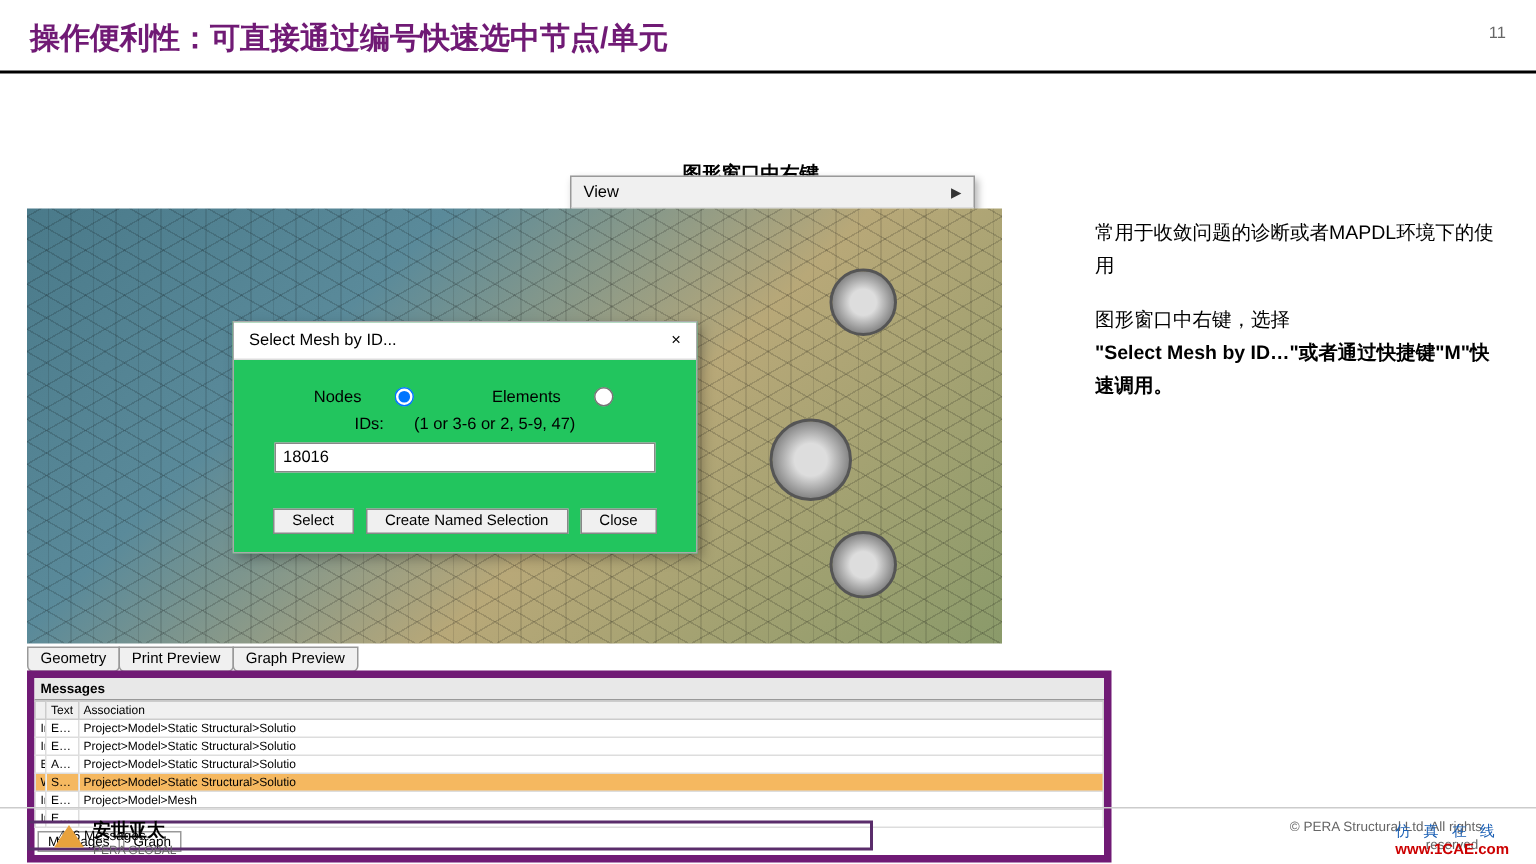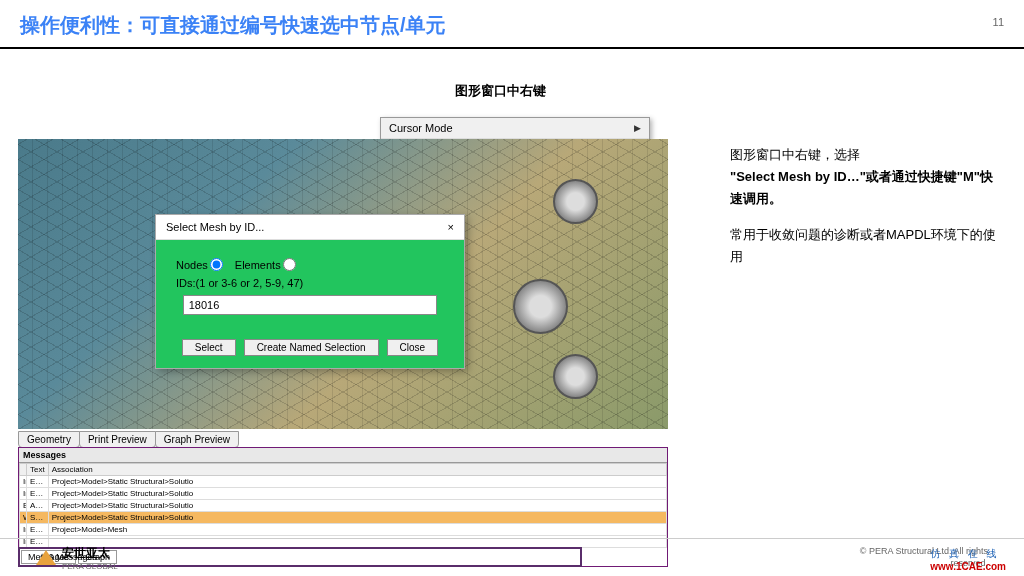--- a/index.html
+++ b/index.html
@@ -1,45 +1,45 @@
 <!DOCTYPE html>
 <html><head>
 <meta charset="utf-8">
 <style>
 *{margin:0;padding:0;box-sizing:border-box;font-family:"Microsoft YaHei",Arial,sans-serif}
 body{width:1024px;height:576px;background:#fff;position:relative;overflow:hidden}
 .header{padding:12px 20px 8px;border-bottom:2px solid #000}
-.title{font-size:20px;font-weight:bold;color:#3b82f6}
+.title{font-size:20px;font-weight:bold;color:#701a75}
 .page-num{position:absolute;top:16px;right:20px;font-size:11px;color:#666}
 .main{position:relative;padding:10px 0 0 18px}
 .mesh-area{position:absolute;left:18px;top:90px;width:650px;height:290px;background:linear-gradient(135deg,#4a7a8a 0%,#5a8a9a 30%,#b8a878 60%,#8a9a6a 100%);overflow:hidden}
 .mesh-lines{position:absolute;inset:0;background-image:repeating-linear-gradient(30deg,transparent,transparent 12px,rgba(0,0,0,0.15) 12px,rgba(0,0,0,0.15) 13px),repeating-linear-gradient(-30deg,transparent,transparent 12px,rgba(0,0,0,0.15) 12px,rgba(0,0,0,0.15) 13px),repeating-linear-gradient(90deg,transparent,transparent 14px,rgba(0,0,0,0.1) 14px,rgba(0,0,0,0.1) 15px)}
 .bolt{position:absolute;width:45px;height:45px;background:radial-gradient(circle,#ddd 30%,#888 70%);border-radius:50%;border:2px solid #555}
 .bolt1{right:70px;top:40px}
 .bolt2{right:100px;top:140px;width:55px;height:55px}
 .bolt3{right:70px;bottom:30px}
-.ctx-label{position:absolute;left:455px;top:33px;font-size:13px;font-weight:bold}
+.ctx-label{position:absolute;left:455px;top:58px;font-size:13px;font-weight:bold}
 .context-menu{position:absolute;left:380px;top:68px;width:270px;background:#f0f0f0;border:1px solid #999;box-shadow:2px 2px 5px rgba(0,0,0,0.3);font-size:11px}
 .ctx-item{padding:4px 8px;border-bottom:1px solid #ddd;display:flex;justify-content:space-between;align-items:center}
 .ctx-item.sel{background:#cce4f7}
 .ctx-arrow{font-size:9px;color:#333}
 .ctx-icon{width:14px;height:14px;display:inline-block;margin-right:4px;vertical-align:middle}
 .dialog{position:absolute;left:155px;top:165px;width:310px;background:#22c55e;border:1px solid #aaa;box-shadow:3px 3px 8px rgba(0,0,0,0.3);font-size:11px}
 .dlg-title{padding:6px 10px;background:#fff;border-bottom:1px solid #ddd;display:flex;justify-content:space-between}
 .dlg-body{padding:12px 20px}
-.dlg-row{margin:6px 0;display:flex;align-items:center;justify-content:flex-start;gap:0}
+.dlg-row{margin:6px 0;display:flex;align-items:center;justify-content:center;gap:20px}
 .dlg-input{width:95%;padding:3px 5px;border:1px solid #888;background:#fff;font-size:11px;margin:4px auto;display:block}
 .dlg-btns{display:flex;justify-content:center;gap:8px;padding:8px 16px 12px}
 .dlg-btn{padding:2px 12px;border:1px solid #888;background:#f0f0f0;font-size:10px}
 .annotation{position:absolute;left:730px;top:95px;width:270px;font-size:13px;line-height:1.7}
 .annotation p{margin-bottom:14px}
 .annotation .bold{font-weight:bold}
 .tabs{position:absolute;left:18px;top:382px;font-size:10px;display:flex}
 .tab{padding:2px 8px;border:1px solid #999;background:#f0f0f0;border-radius:0 0 4px 4px;margin-right:-1px}
-.msg-panel{position:absolute;left:18px;top:398px;width:650px;border:1px solid #701a75;font-size:9px}
+.msg-panel{position:absolute;left:18px;top:398px;width:723px;border:5px solid #701a75;font-size:9px}
 .msg-hdr{background:#e8e8e8;padding:2px 4px;font-weight:bold;border-bottom:1px solid #999}
 .msg-table{width:100%;border-collapse:collapse;font-size:8px}
 .msg-table th{background:#f0f0f0;border:1px solid #ccc;padding:1px 3px;text-align:left;font-weight:normal}
 .msg-table td{border:1px solid #ddd;padding:1px 3px;white-space:nowrap;overflow:hidden;text-overflow:ellipsis;max-width:0}
 .msg-table td:first-child{width:42px}
 .msg-table td:nth-child(2){width:380px}
 .row-warn{background:#f5b860}
 .btm-tabs{display:flex;font-size:9px;padding:2px}
 .btm-tab{padding:1px 6px;border:1px solid #999;background:#fff;margin-right:2px}
 .status-bar{position:absolute;left:18px;top:498px;width:564px;border:2px solid #5a2d6b;padding:3px 18px;font-size:9px;display:flex;gap:60px}
@@ -59,24 +59,20 @@
 
 <div class="header">
   <div class="title">操作便利性：可直接通过编号快速选中节点/单元</div>
   <div class="page-num">11</div>
 </div>
 
 <div class="main">
   <div class="ctx-label">图形窗口中右键</div>
 
   <div class="context-menu">
-    <div class="ctx-item">
-        <span>Cursor Mode</span>
-        <span class="ctx-arrow">▶</span>
-      </div>
     <div class="ctx-item">
         <span>View</span>
         <span class="ctx-arrow">▶</span>
       </div>
     <div class="ctx-item">
         <span><span class="ctx-icon" style="background:#4a8;border-radius:2px"></span><span>Select All (Ctrl+ A)</span></span>
       </div>
     <div class="ctx-item sel">
         <span><span class="ctx-icon" style="background:#48a;border-radius:2px"></span><span>Select Mesh by ID (M)...</span></span>
       </div>
@@ -109,22 +105,22 @@
       <input class="dlg-input" value="18016" style="">
     </div>
     <div class="dlg-btns">
       <button class="dlg-btn">Select</button>
       <button class="dlg-btn">Create Named Selection</button>
       <button class="dlg-btn">Close</button>
     </div>
   </div>
 
   <div class="annotation">
+    <p>常用于收敛问题的诊断或者MAPDL环境下的使用</p>
     <p><span>图形窗口中右键，选择</span><br><span class="bold">"Select Mesh by ID…"或者通过快捷键"M"快速调用。</span></p>
-    <p>常用于收敛问题的诊断或者MAPDL环境下的使用</p>
   </div>
 
   <div class="tabs">
     <div class="tab">Geometry</div>
     <div class="tab">Print Preview</div>
     <div class="tab">Graph Preview</div>
   </div>
 
   <div class="msg-panel">
     <div class="msg-hdr">Messages</div>

